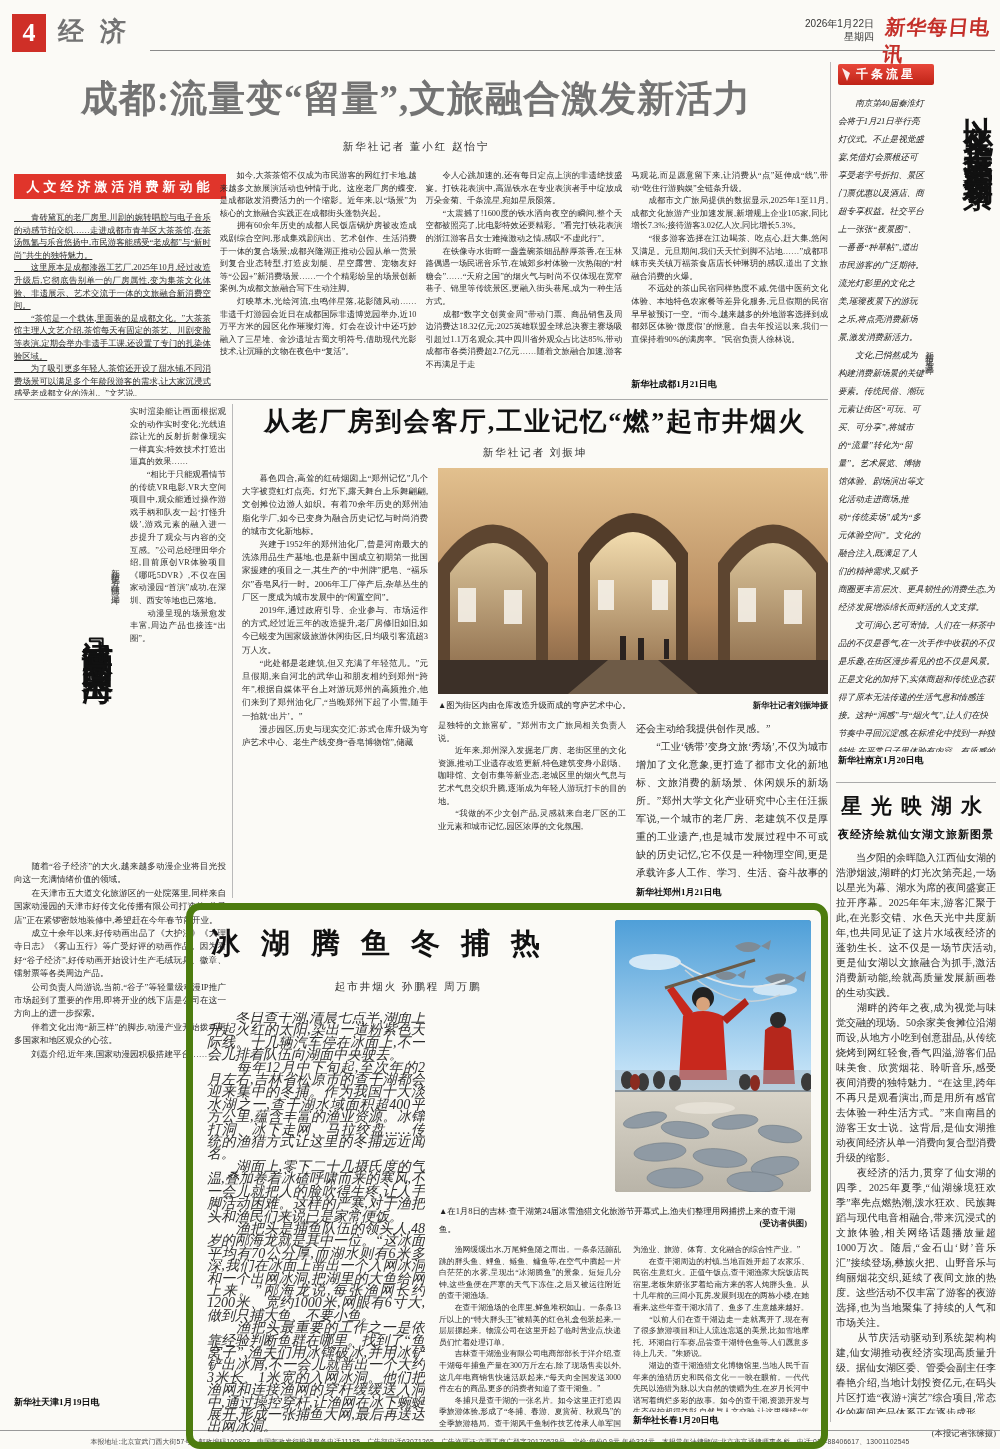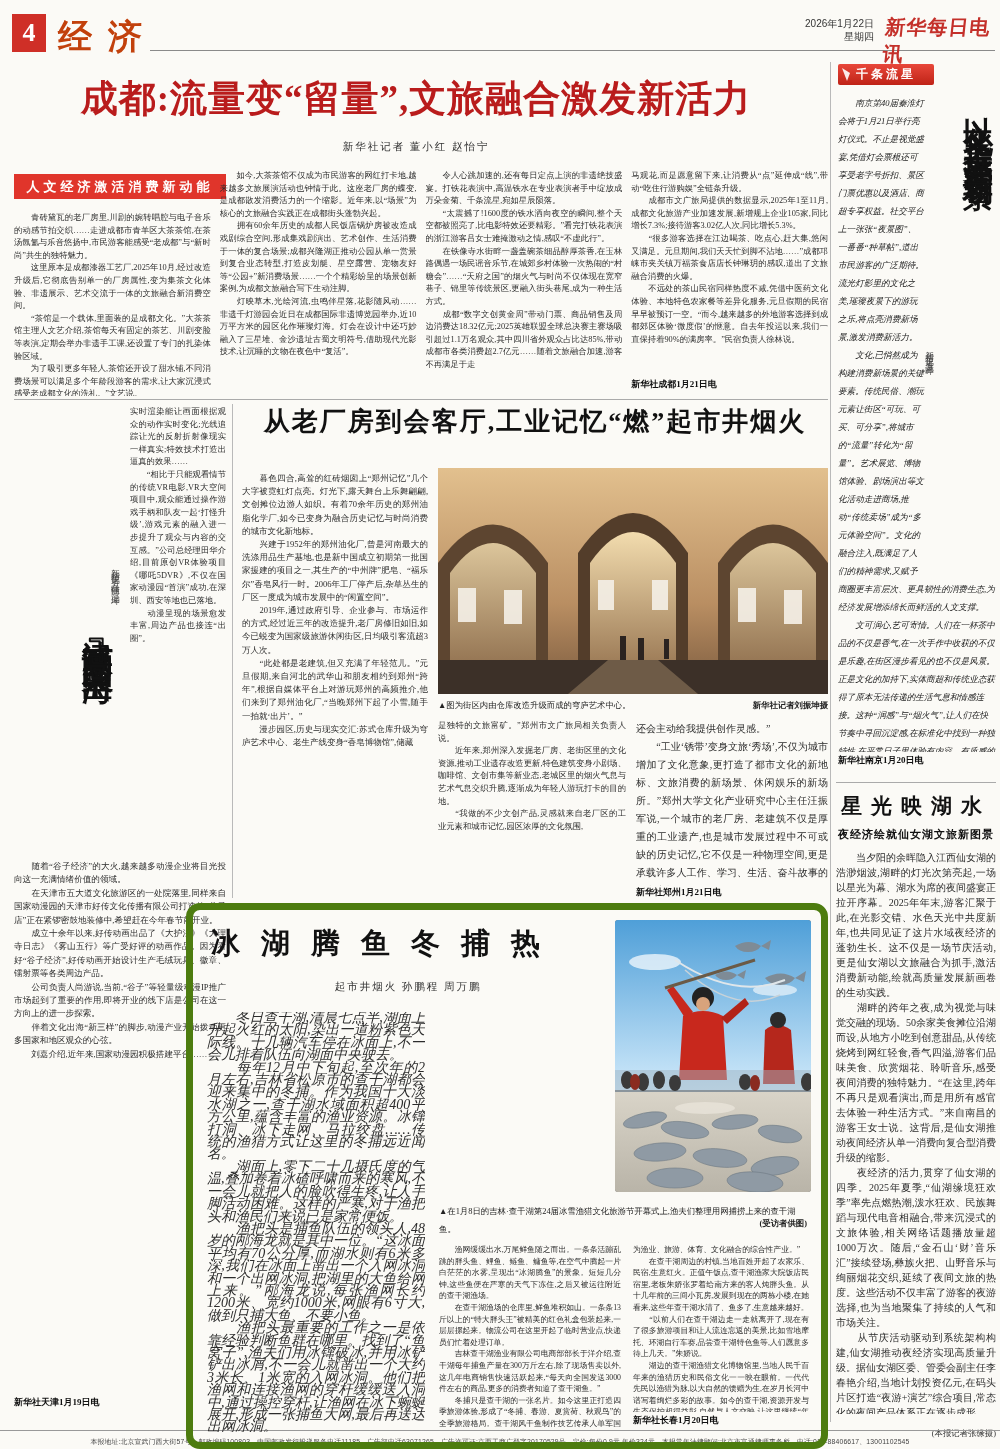--- a/index.html
+++ b/index.html
@@ -5,30 +5,30 @@
   html,body{margin:0;padding:0;background:#e8e6e0;}
   .page{position:relative;width:1000px;height:1449px;background:#fbfaf6;margin:0 auto;overflow:hidden;
         font-family:"Liberation Serif","DejaVu Serif",serif;color:#222;}
   .abs{position:absolute;}
   .flow{white-space:pre-line;}
   .body-txt{font-size:8.3px;line-height:12.6px;text-align:justify;color:#2c2c2c;overflow:hidden;}
   .dateline{font-weight:bold;text-align:left;font-size:9px;color:#111;}
   
   .pageno{left:12px;top:14px;width:34px;height:38px;background:#cf2f27;color:#fff;
           font-size:26px;font-weight:bold;display:flex;align-items:center;justify-content:center;}
-  .section{left:58px;top:14px;font-size:34px;font-weight:bold;color:#c2410c;letter-spacing:16px;}
+  .section{left:58px;top:14px;font-size:26px;font-weight:bold;color:#737373;letter-spacing:16px;}
   .hrule{border-top:1.5px solid #8a8a8a;}
   .vrule{border-left:1px solid #b9b9b9;}
   .date-block{left:742px;top:17px;width:132px;text-align:right;font-size:10px;line-height:13px;color:#333;
               font-family:"Liberation Sans",sans-serif;}
   .masthead{left:884px;top:14px;width:112px;color:#c4302a;font-size:20px;font-weight:900;
             transform:skewX(-6deg);letter-spacing:1px;}
   
   .hl-main{left:20px;top:74px;width:792px;text-align:center;font-size:37px;font-weight:900;
-           letter-spacing:1px;color:#b91c1c;}
+           letter-spacing:1px;color:#737373;}
   .byline{text-align:center;font-size:10.5px;color:#333;letter-spacing:2px;}
   .kicker{left:14px;top:174px;width:212px;height:25px;background:#e0352b;color:#fff;
           font-family:"Liberation Sans",sans-serif;font-size:13px;font-weight:bold;letter-spacing:4px;
           display:flex;align-items:center;justify-content:center;}
   .cd-cols{left:14px;top:170px;width:814px;height:226px;display:flex;gap:9px;}
   .cd-col{width:197px;height:226px;overflow:hidden;}
   
   .tj{left:14px;top:404px;width:212px;height:1016px;}
   .v-head{writing-mode:vertical-rl;font-weight:800;color:#111;}
   .tj-head{left:6px;top:6px;height:450px;width:98px;font-size:31px;letter-spacing:3px;text-align:center;}
@@ -68,21 +68,21 @@
   <div class="abs date-block">
     <div>2026年1月22日</div>
     <div>星期四</div>
   </div>
   <div class="abs masthead">新华每日电讯</div>
 
   <div class="abs hl-main">成都:流量变“留量”,文旅融合激发新活力</div>
   <div class="abs byline" style="left:20px;top:140px;width:792px;">新华社记者 董小红 赵怡宁</div>
   <div class="abs kicker">人文经济激活消费新动能</div>
   <div class="abs cd-cols">
-    <div class="cd-col body-txt flow" style="padding-top:42px;height:184px;">　　青砖黛瓦的老厂房里,川剧的婉转唱腔与电子音乐的动感节拍交织……走进成都市青羊区大茶茶馆,在茶汤氤氲与乐音悠扬中,市民游客能感受“老成都”与“新时尚”共生的独特魅力。
+    <div class="cd-col body-txt flow" style="padding-top:42px;height:184px;text-decoration:underline;">　　青砖黛瓦的老厂房里,川剧的婉转唱腔与电子音乐的动感节拍交织……走进成都市青羊区大茶茶馆,在茶汤氤氲与乐音悠扬中,市民游客能感受“老成都”与“新时尚”共生的独特魅力。
 　　这里原本是成都漆器工艺厂,2025年10月,经过改造升级后,它彻底告别单一的厂房属性,变为集茶文化体验、非遗展示、艺术交流于一体的文旅融合新消费空间。
 　　“茶馆是一个载体,里面装的是成都文化。”大茶茶馆主理人文艺介绍,茶馆每天有固定的茶艺、川剧变脸等表演,定期会举办非遗手工课,还设置了专门的扎染体验区域。
 　　为了吸引更多年轻人,茶馆还开设了甜水铺,不同消费场景可以满足多个年龄段游客的需求,让大家沉浸式感受老成都文化的洗礼。”文艺说。</div>
     <div class="cd-col body-txt flow">　　如今,大茶茶馆不仅成为市民游客的网红打卡地,越来越多文旅展演活动也钟情于此。这座老厂房的蝶变,是成都散发消费活力的一个缩影。近年来,以“场景”为核心的文旅融合实践正在成都街头蓬勃兴起。
 　　拥有60余年历史的成都人民饭店锅炉房被改造成戏剧综合空间,形成集戏剧演出、艺术创作、生活消费于一体的复合场景;成都兴隆湖正推动公园从单一赏景到复合业态转型,打造皮划艇、星空露营、宠物友好等“公园+”新消费场景……一个个精彩纷呈的场景创新案例,为成都文旅融合写下生动注脚。
 　　灯映草木,光绘河流,虫鸣伴星落,花影随风动……非遗千灯游园会近日在成都国际非遗博览园举办,近10万平方米的园区化作璀璨灯海。灯会在设计中还巧妙融入了三星堆、金沙遗址古蜀文明符号,借助现代光影技术,让沉睡的文物在夜色中“复活”。</div>
     <div class="cd-col body-txt flow">　　令人心跳加速的,还有每日定点上演的非遗绝技盛宴。打铁花表演中,高温铁水在专业表演者手中绽放成万朵金菊、千条流星,宛如星辰陨落。
 　　“太震撼了!1600度的铁水洒向夜空的瞬间,整个天空都被照亮了,比电影特效还要精彩。”看完打铁花表演的浙江游客吕女士难掩激动之情,感叹“不虚此行”。
 　　在铁像寺水街畔一盏盖碗茶细品醇厚茶香,在玉林路偶遇一场民谣音乐节,在城郊乡村体验一次热闹的“村糖会”……“天府之国”的烟火气与时尚不仅体现在宽窄巷子、锦里等传统景区,更融入街头巷尾,成为一种生活方式。
 　　成都“数字文创黄金周”带动门票、商品销售及周边消费达18.32亿元;2025英雄联盟全球总决赛主赛场吸引超过1.1万名观众,其中四川省外观众占比达85%,带动成都市各类消费超2.7亿元……随着文旅融合加速,游客不再满足于走</div>
@@ -107,20 +107,21 @@
 　　成立十余年以来,好传动画出品了《大护法》《大理寺日志》《雾山五行》等广受好评的动画作品。因为看好“谷子经济”,好传动画开始设计生产毛绒玩具、徽章、镭射票等各类周边产品。
 　　公司负责人尚游说,当前,“谷子”等轻量级动漫IP推广市场起到了重要的作用,即将开业的线下店是公司在这一方向上的进一步探索。
 　　伴着文化出海“新三样”的脚步,动漫产业开始拨动更多国家和地区观众的心弦。
 　　刘嘉介绍,近年来,国家动漫园积极搭建平台……</div>
     <div class="abs dateline" style="left:0;top:992px;width:210px;">新华社天津1月19日电</div>
   </div>
   <div class="abs vrule" style="left:232px;top:404px;height:494px;"></div>
 
   <div class="abs zz">
     <div class="abs zz-head">从老厂房到会客厅,工业记忆“燃”起市井烟火</div>
+    <div class="abs byline" style="left:0;top:42px;width:586px;">新华社记者 刘振坤</div>
     <div class="abs body-txt flow" style="left:0;top:68px;width:186px;height:430px;font-size:8.5px;line-height:13.2px;">　　暮色四合,高耸的红砖烟囱上“郑州记忆”几个大字被霓虹灯点亮。灯光下,露天舞台上乐舞翩翩,文创摊位边游人如织。有着70余年历史的郑州油脂化学厂,如今已变身为融合历史记忆与时尚消费的城市文化新地标。
 　　兴建于1952年的郑州油化厂,曾是河南最大的洗涤用品生产基地,也是新中国成立初期第一批国家援建的项目之一,其生产的“中州牌”肥皂、“福乐尔”香皂风行一时。2006年工厂停产后,杂草丛生的厂区一度成为城市发展中的“闲置空间”。
 　　2019年,通过政府引导、企业参与、市场运作的方式,经过近三年的改造提升,老厂房修旧如旧,如今已蜕变为国家级旅游休闲街区,日均吸引客流超3万人次。
 　　“此处都是老建筑,但又充满了年轻范儿。”元旦假期,来自河北的武华山和朋友相约到郑州“跨年”,根据自媒体平台上对游玩郑州的高频推介,他们来到了郑州油化厂,“当晚郑州下起了小雪,随手一拍就‘出片’。”
 　　漫步园区,历史与现实交汇:苏式仓库升级为穹庐艺术中心、老生产线变身“香皂博物馆”,储藏</div>
 
     <div class="abs photo-frame" style="left:196px;top:64px;width:390px;height:226px;">
       <svg width="390" height="226" viewBox="0 0 390 226">
         <defs>
           <linearGradient id="wall" x1="0" y1="0" x2="0" y2="1">

